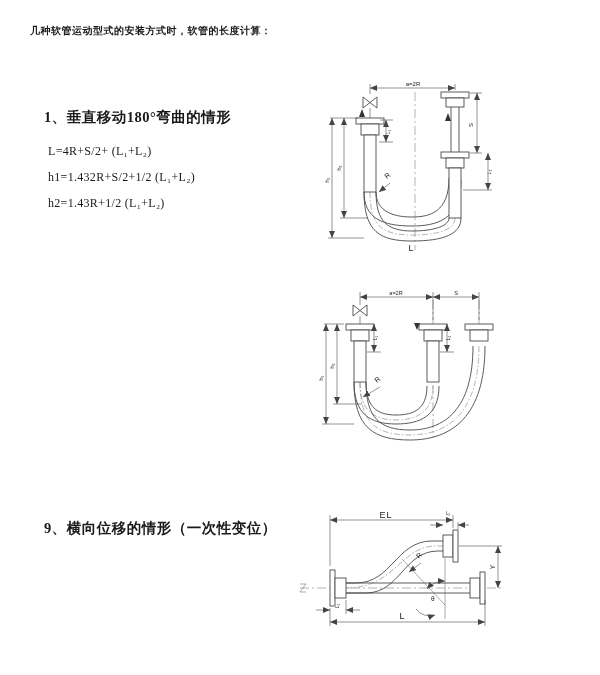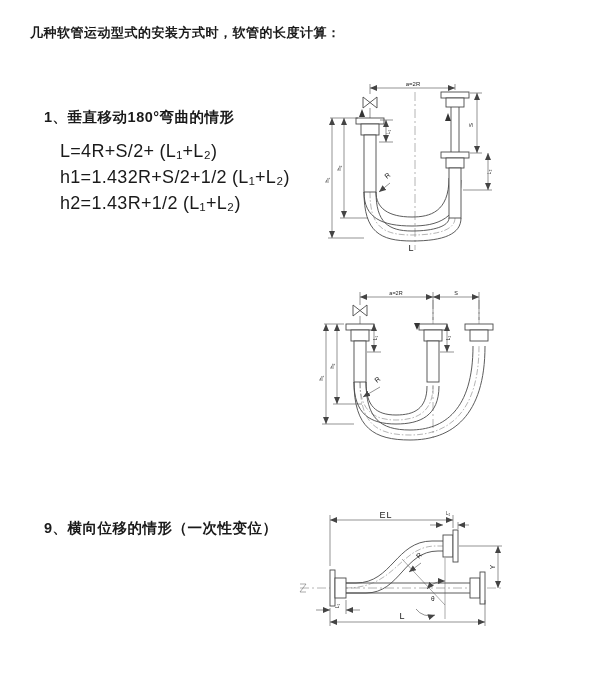--- a/index.html
+++ b/index.html
@@ -1,21 +1,21 @@
 <!DOCTYPE html>
 <html><head>
 <meta charset="utf-8">
 <style>
   html,body{margin:0;padding:0;background:#fff;}
   .canvas{position:relative;width:600px;height:675px;background:#ffffff;overflow:hidden;
           font-family:"Liberation Sans","DejaVu Sans",sans-serif;color:#1a1a1a;}
-  .doc-title{position:absolute;left:30px;top:24px;font-size:13px;font-weight:bold;letter-spacing:.5px;}
-  .section{position:absolute;left:44px;}
+  .doc-title{position:absolute;left:30px;top:24px;font-size:10px;font-weight:bold;letter-spacing:.5px;}
+  .section{position:absolute;left:44px;font-family:Liberation Serif, serif;}
   .heading{font-size:14.5px;font-weight:bold;letter-spacing:.5px;margin-bottom:11px;}
-  .formula{font-size:18px;margin-left:16px;line-height:26px;letter-spacing:.3px;}
+  .formula{font-size:12px;margin-left:4px;line-height:26px;letter-spacing:.3px;}
   .diag{position:absolute;}
   .diag .ol{fill:#ffffff;stroke:#4a4a4a;stroke-width:0.9;}
   .diag .tube{fill:none;stroke:#4a4a4a;stroke-width:0.9;}
   .diag .dim{stroke:#4a4a4a;stroke-width:0.6;fill:none;}
   .diag .thin{stroke:#555;stroke-width:0.5;fill:none;}
   .diag .cl{stroke:#777;stroke-width:0.55;stroke-dasharray:9 3 2 3;fill:none;}
   .diag .cla{stroke:#777;stroke-width:0.55;stroke-dasharray:6 2 1.5 2;fill:none;}
   .diag text{fill:#222;font-family:"Liberation Sans","DejaVu Sans",sans-serif;}
   .diag .mv{fill:#333;stroke:none;}
 </style>

